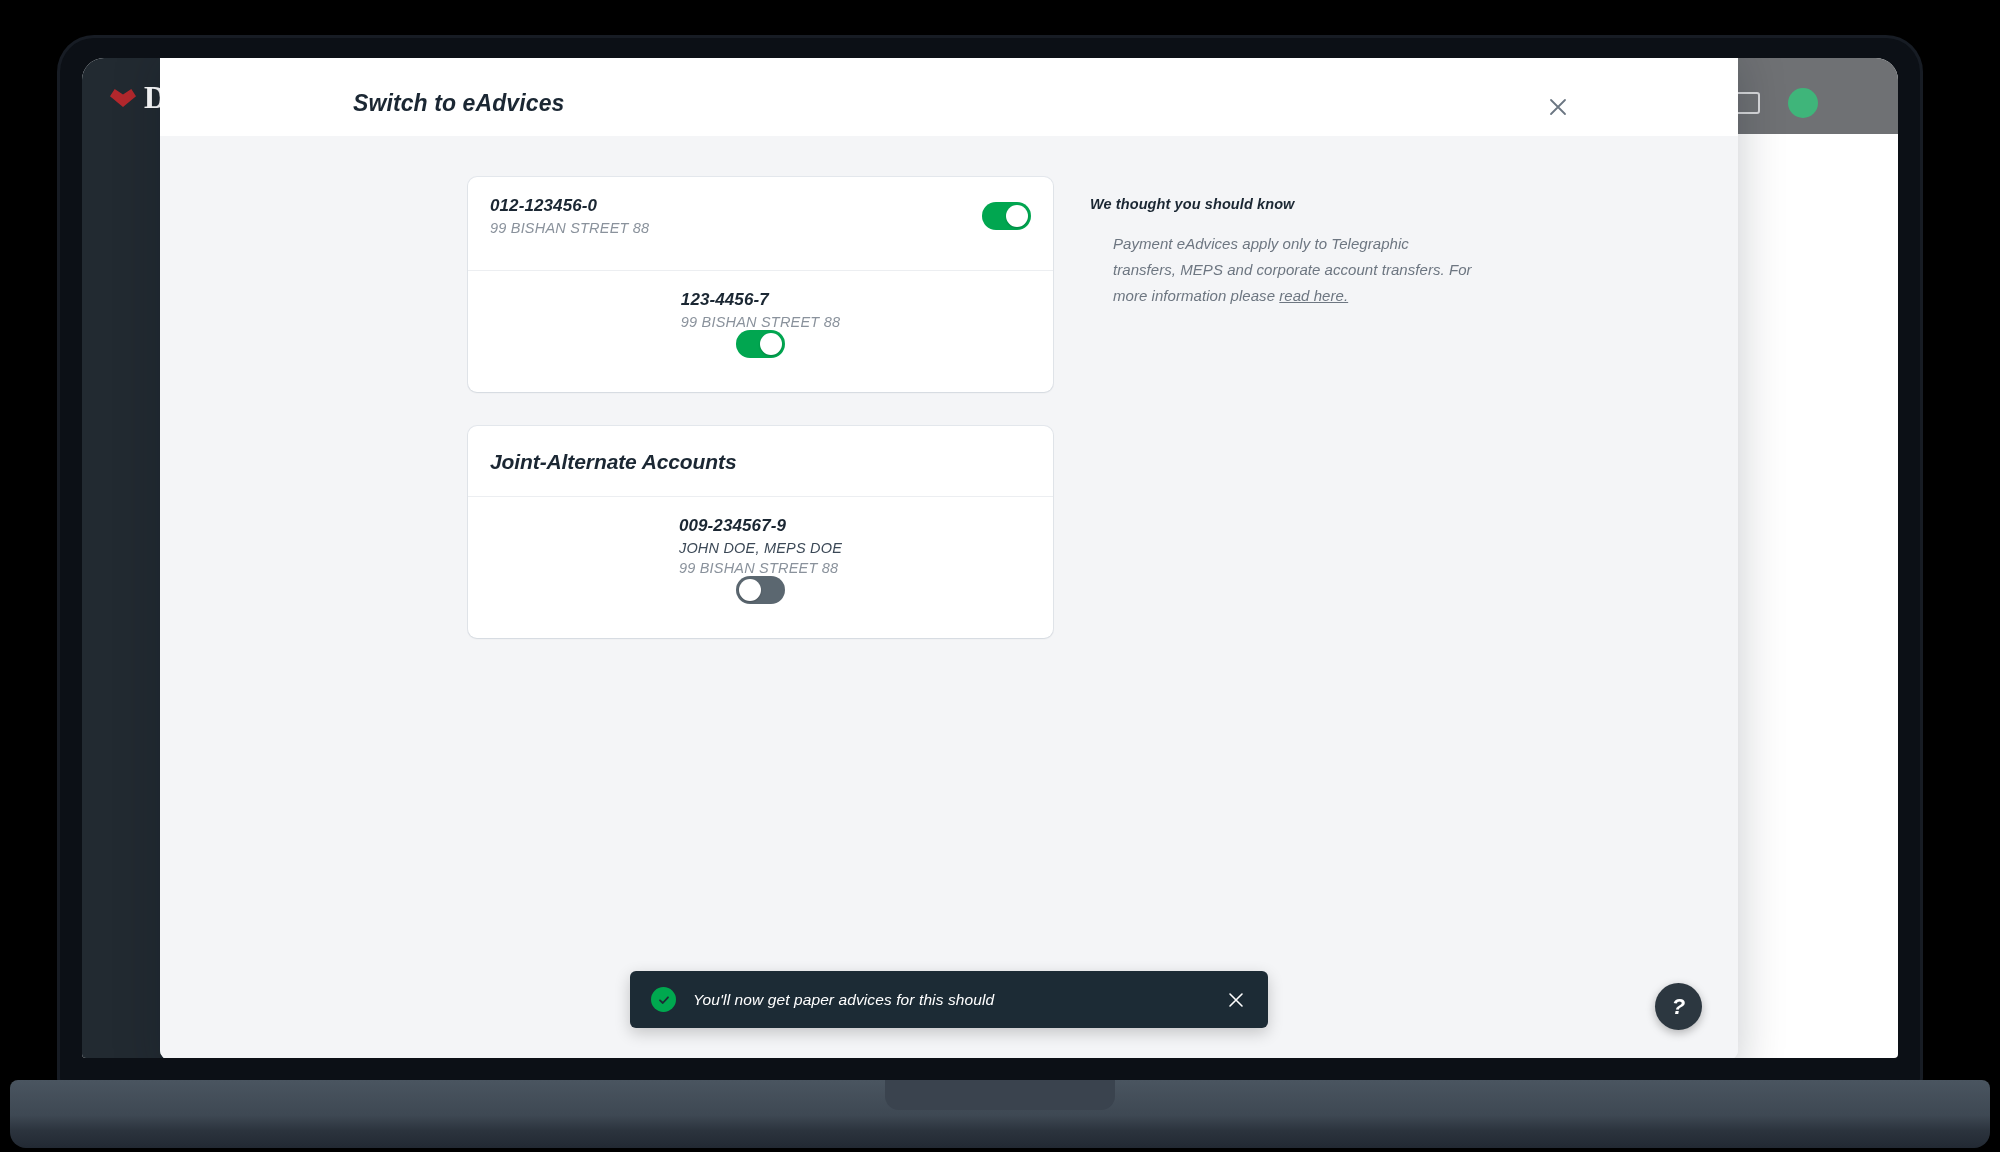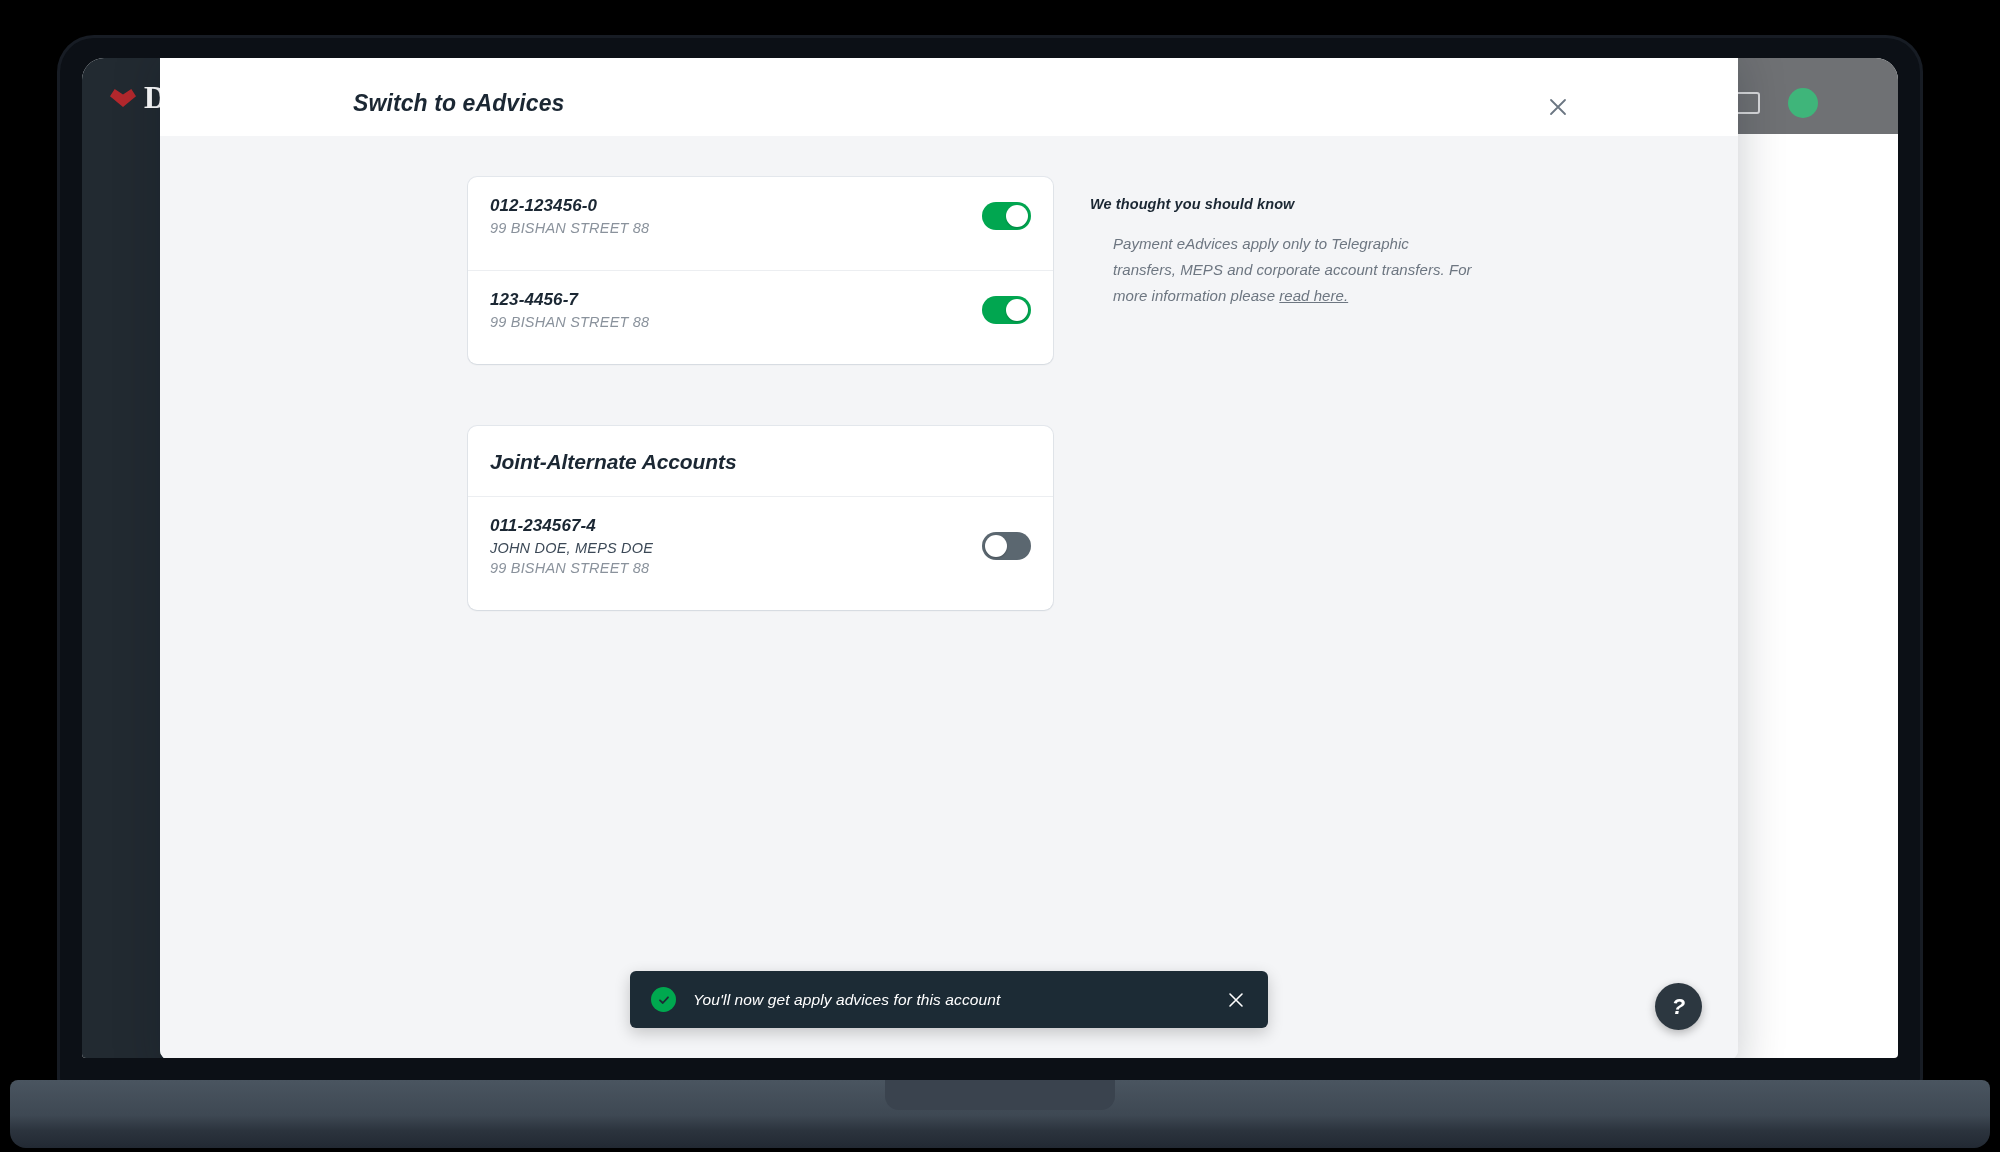--- a/index.html
+++ b/index.html
@@ -196,21 +196,21 @@
     letter-spacing: -0.1px;
   }
 
   .acct-row {
     display: flex;
     align-items: center;
     justify-content: space-between;
     padding: 19px 22px 34px 22px;
     border-bottom: 1px solid #eceef1;
   }
-  .acct-row:last-child { border-bottom: none; }
+  .acct-row:last-child { border-bottom: none; flex-direction: column; }
 
   .acct-info { display: flex; flex-direction: column; gap: 4px; }
   .acct-number {
     font-size: 17px;
     font-weight: 600;
     color: #1b2733;
     letter-spacing: 0.1px;
   }
   .acct-holders {
     font-size: 14.5px;
@@ -388,21 +388,21 @@
           </div>
         </div>
 
         <div class="card card-joint">
           <div class="card-header">
             <div class="card-header-title">Joint-Alternate Accounts</div>
           </div>
 
           <div class="acct-row">
             <div class="acct-info">
-              <span class="acct-number">011-234567-4</span>
+              <span class="acct-number">009-234567-9</span>
               <span class="acct-holders">JOHN DOE, MEPS DOE</span>
               <span class="acct-address">99 BISHAN STREET 88</span>
             </div>
             <div class="toggle off">
               <span class="toggle-knob"></span>
             </div>
           </div>
         </div>
 
         <div class="info-panel">
@@ -411,21 +411,21 @@
             <span>Payment eAdvices apply only to Telegraphic transfers, MEPS and corporate account transfers. For more information please </span><span class="info-link">read here.</span>
           </div>
         </div>
 
         <div class="toast">
           <span class="toast-check">
             <svg width="14" height="14" viewBox="0 0 14 14">
               <path d="M3 7.3 L5.8 10 L11 4.3" stroke="#1c2b35" stroke-width="1.8" fill="none" stroke-linecap="round" stroke-linejoin="round"></path>
             </svg>
           </span>
-          <span class="toast-text">You'll now get apply advices for this account</span>
+          <span class="toast-text">You'll now get paper advices for this should</span>
           <span class="toast-close">
             <svg width="20" height="20" viewBox="0 0 20 20">
               <path d="M4 4 L16 16 M16 4 L4 16" stroke="#ffffff" stroke-width="1.6" stroke-linecap="round" fill="none"></path>
             </svg>
           </span>
         </div>
 
         <div class="help-fab">
           <span>?</span>
         </div>

